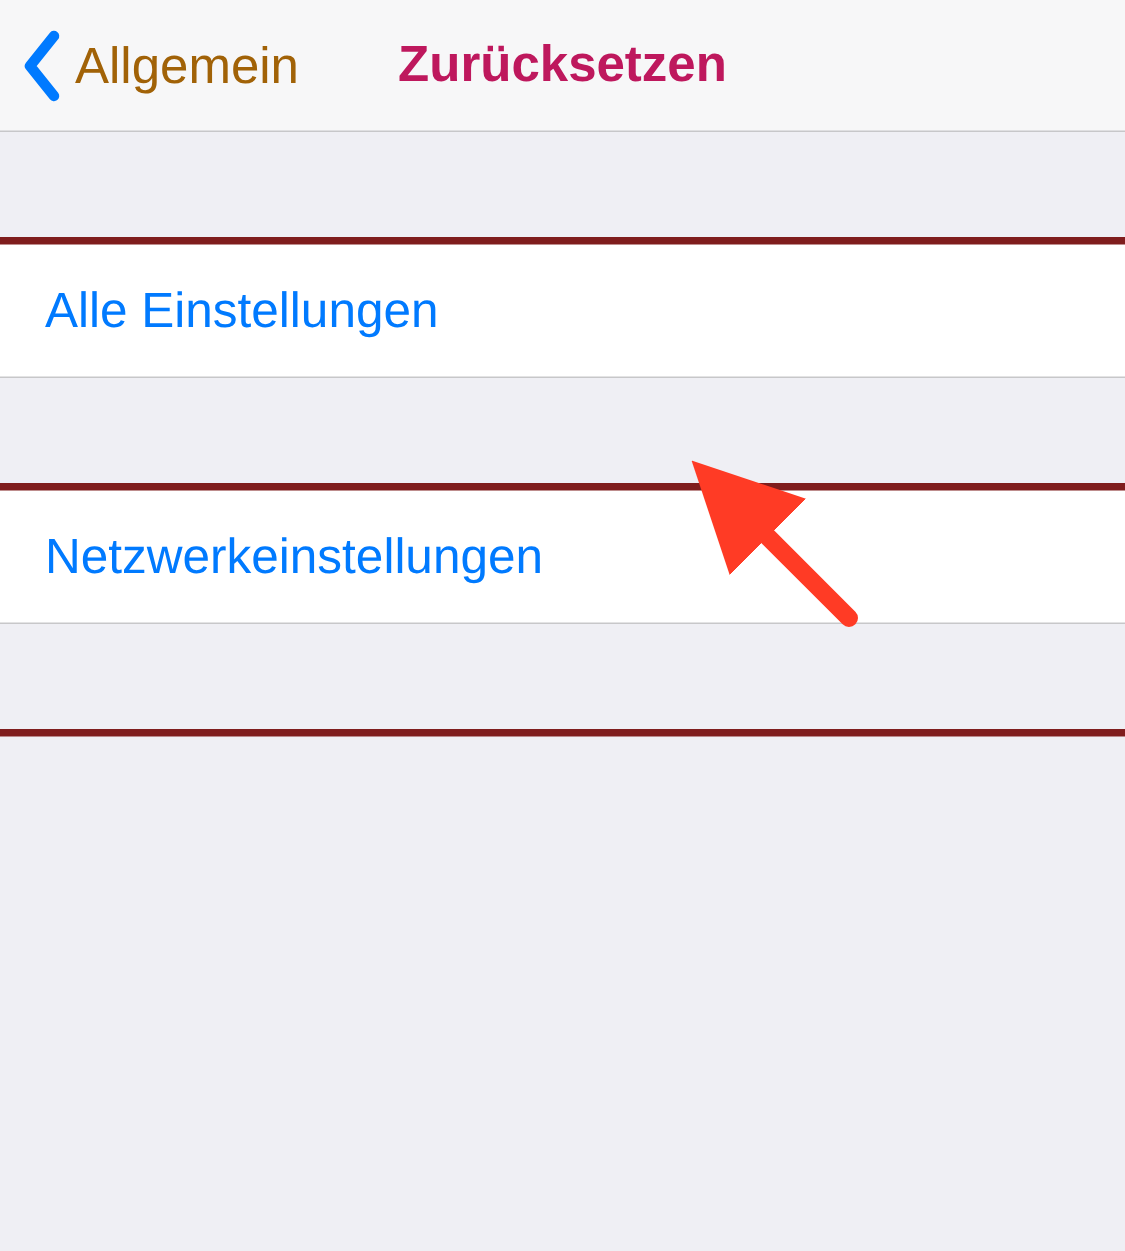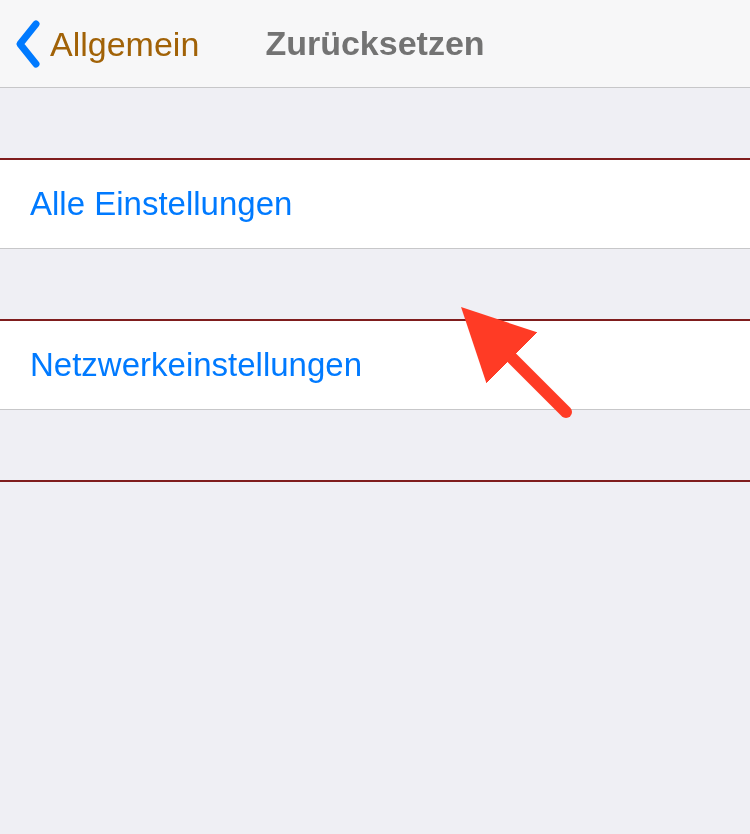--- a/index.html
+++ b/index.html
@@ -35,35 +35,35 @@
       width: 44px;
       height: 88px;
     }
     .nav-back-chevron svg { width: 44px; height: 88px; }
     .nav-title {
       position: absolute;
       left: 0; right: 0;
       text-align: center;
       font-size: 34px;
       font-weight: 600;
-      color: #737373;
+      color: #be185d;
       pointer-events: none;
     }
 
     
     .section {
       background: #efeff4;
     }
     .spacer-1 { height: 70px; }
     .spacer-2 { height: 70px; }
     .spacer-3 { height: 70px; }
 
     .cell-group {
       background: #fff;
-      border-top: 2px solid #7f1d1d;
+      border-top: 5px solid #7f1d1d;
       border-bottom: 1px solid #c7c7c9;
     }
     .cell {
       height: 88px;
       padding: 0 30px;
       display: flex;
       align-items: center;
       font-size: 33px;
       font-weight: 400;
       color: #007aff;

